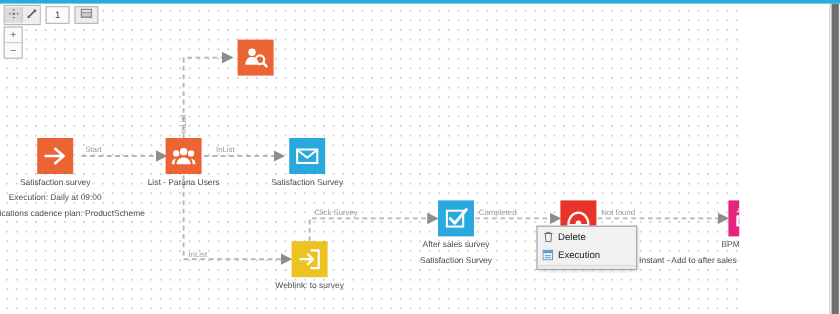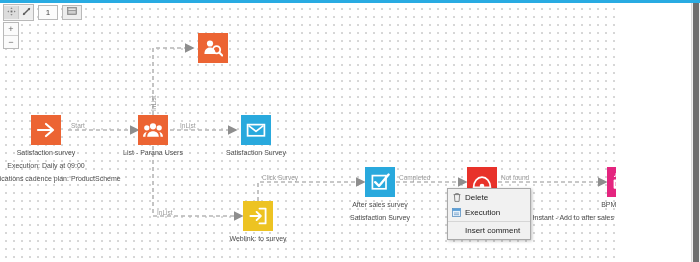--- a/index.html
+++ b/index.html
@@ -257,24 +257,20 @@
       <span class="mic">
         <svg width="9" height="9" viewBox="0 0 9 9">
           <rect x="0.5" y="0.5" width="8" height="8" fill="#e8f2fb" stroke="#5a8fc0" stroke-width="0.8"></rect>
           <rect x="0.5" y="0.5" width="8" height="2.4" fill="#5a9ed6"></rect>
           <path d="M2,5 L7,5 M2,6.7 L7,6.7" stroke="#5a8fc0" stroke-width="0.7"></path>
         </svg>
       </span>
       <span>Execution</span>
     </div>
     <div class="sep"></div>
-    <div class="mi">
-      <span class="mic"></span>
-      <span>Insert comment</span>
-    </div>
   </div>
 
 </div>
 
 <div id="toolbar">
   <div class="tgroup">
     <div class="tbtn sel">
       <span>
         <svg width="9" height="9" viewBox="0 0 9 9">
           <path d="M4.5,0.4 L5.6,1.8 L3.4,1.8 Z M4.5,8.6 L3.4,7.2 L5.6,7.2 Z M0.4,4.5 L1.8,3.4 L1.8,5.6 Z M8.6,4.5 L7.2,5.6 L7.2,3.4 Z" fill="#6d6d6d"></path>

